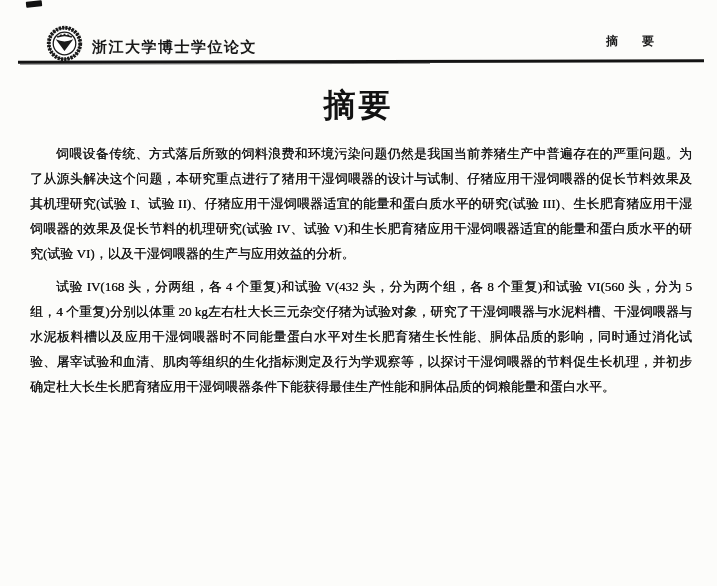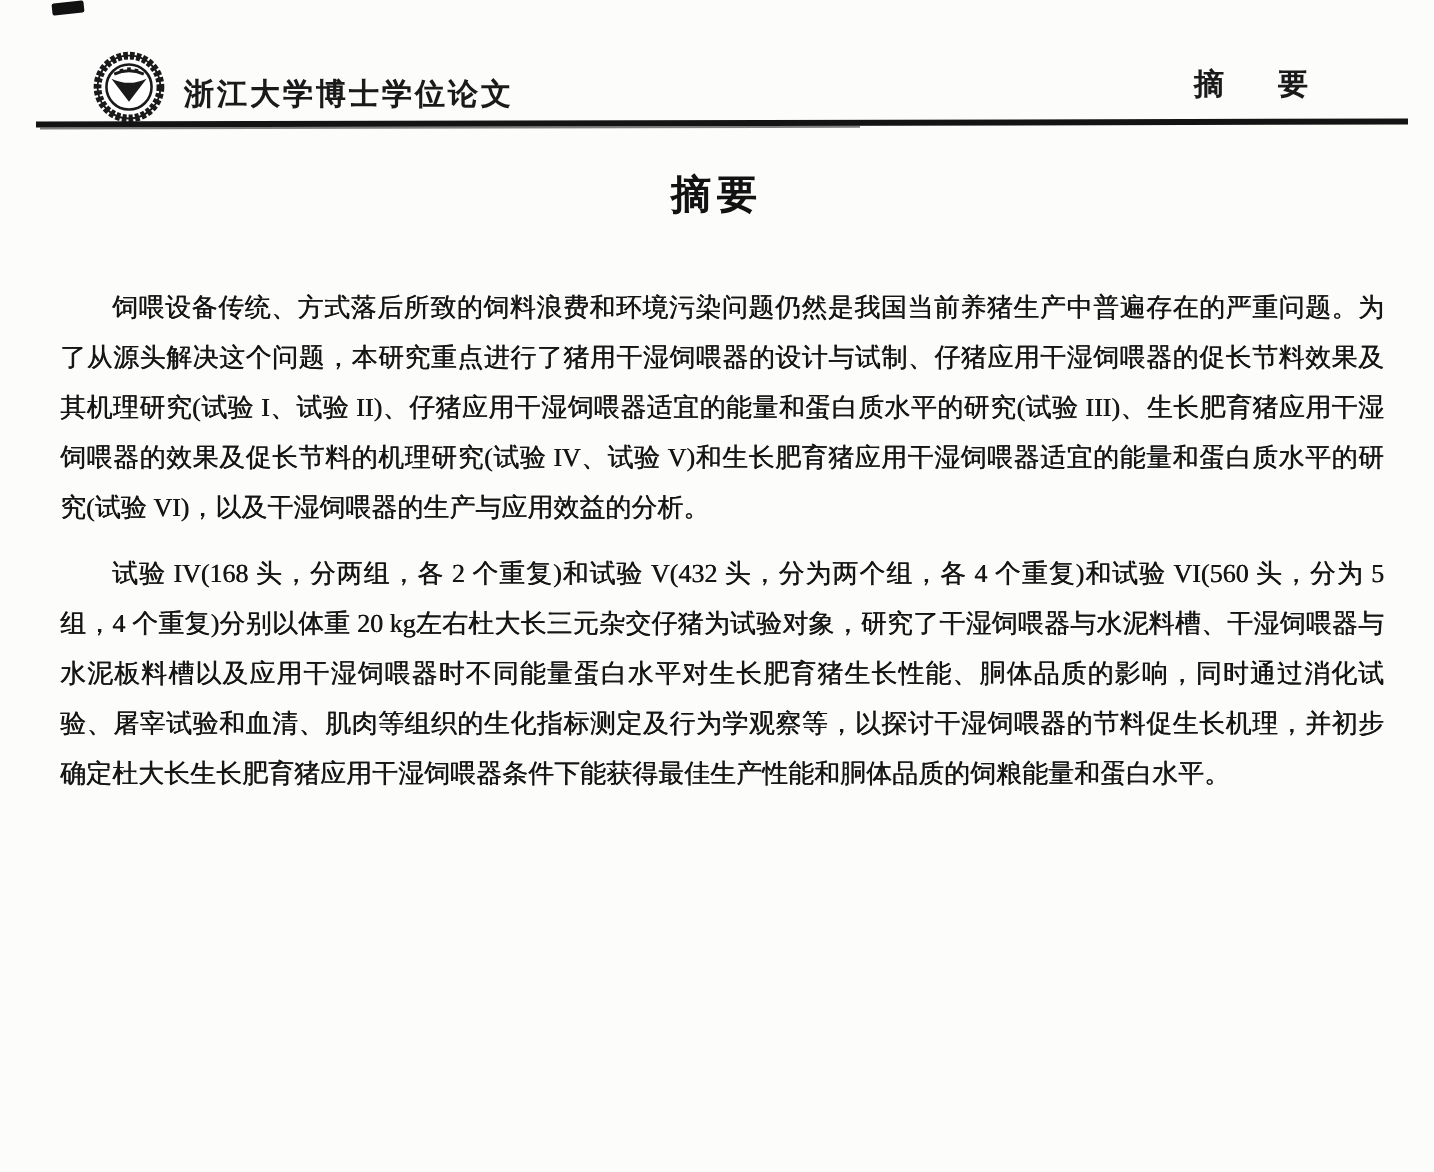--- a/index.html
+++ b/index.html
@@ -42,21 +42,21 @@
     font-weight: 600;
     letter-spacing: 1.5px;
     color: #1a1a1a;
     white-space: nowrap;
     padding-top: 8px;
   }
   .running-title {
     position: absolute;
     right: 57px; top: 33px;
     font-family: "Liberation Sans", "DejaVu Sans", sans-serif;
-    font-size: 15px;
+    font-size: 12px;
     font-weight: 700;
     letter-spacing: 6px;
     color: #1a1a1a;
     white-space: nowrap;
   }
   .header-rule {
     position: absolute;
     left: 18px; right: 13px; top: 60px;
     height: 3px;
     background: #141414;
@@ -67,21 +67,21 @@
     position: absolute;
     left: 2px; right: 40%; top: 3px;
     height: 1px;
     background: rgba(20,20,20,0.55);
   }
   .page-title {
     position: absolute;
     left: 0; right: 0; top: 84px;
     text-align: center;
     font-family: "Liberation Sans", "DejaVu Sans", sans-serif;
-    font-size: 20px;
+    font-size: 32px;
     font-weight: 700;
     letter-spacing: 3px;
     color: #121212;
   }
   .abstract-body {
     position: absolute;
     left: 30px; top: 141px;
     width: 662px;
   }
   .abstract-body p {
@@ -117,16 +117,16 @@
     </div>
     <span class="running-title">摘　要</span>
   </div>
 
   <div class="header-rule"></div>
 
   <h1 class="page-title">摘要</h1>
 
   <div class="abstract-body">
       <p>饲喂设备传统、方式落后所致的饲料浪费和环境污染问题仍然是我国当前养猪生产中普遍存在的严重问题。为了从源头解决这个问题，本研究重点进行了猪用干湿饲喂器的设计与试制、仔猪应用干湿饲喂器的促长节料效果及其机理研究(试验 I、试验 II)、仔猪应用干湿饲喂器适宜的能量和蛋白质水平的研究(试验 III)、生长肥育猪应用干湿饲喂器的效果及促长节料的机理研究(试验 IV、试验 V)和生长肥育猪应用干湿饲喂器适宜的能量和蛋白质水平的研究(试验 VI)，以及干湿饲喂器的生产与应用效益的分析。</p>
-      <p>试验 IV(168 头，分两组，各 2 个重复)和试验 V(432 头，分为两个组，各 4 个重复)和试验 VI(560 头，分为 5 组，4 个重复)分别以体重 20 kg左右杜大长三元杂交仔猪为试验对象，研究了干湿饲喂器与水泥料槽、干湿饲喂器与水泥板料槽以及应用干湿饲喂器时不同能量蛋白水平对生长肥育猪生长性能、胴体品质的影响，同时通过消化试验、屠宰试验和血清、肌肉等组织的生化指标测定及行为学观察等，以探讨干湿饲喂器的节料促生长机理，并初步确定杜大长生长肥育猪应用干湿饲喂器条件下能获得最佳生产性能和胴体品质的饲粮能量和蛋白水平。</p>
+      <p>试验 IV(168 头，分两组，各 4 个重复)和试验 V(432 头，分为两个组，各 8 个重复)和试验 VI(560 头，分为 5 组，4 个重复)分别以体重 20 kg左右杜大长三元杂交仔猪为试验对象，研究了干湿饲喂器与水泥料槽、干湿饲喂器与水泥板料槽以及应用干湿饲喂器时不同能量蛋白水平对生长肥育猪生长性能、胴体品质的影响，同时通过消化试验、屠宰试验和血清、肌肉等组织的生化指标测定及行为学观察等，以探讨干湿饲喂器的节料促生长机理，并初步确定杜大长生长肥育猪应用干湿饲喂器条件下能获得最佳生产性能和胴体品质的饲粮能量和蛋白水平。</p>
     </div>
 
 </div>
 
 </body></html>

